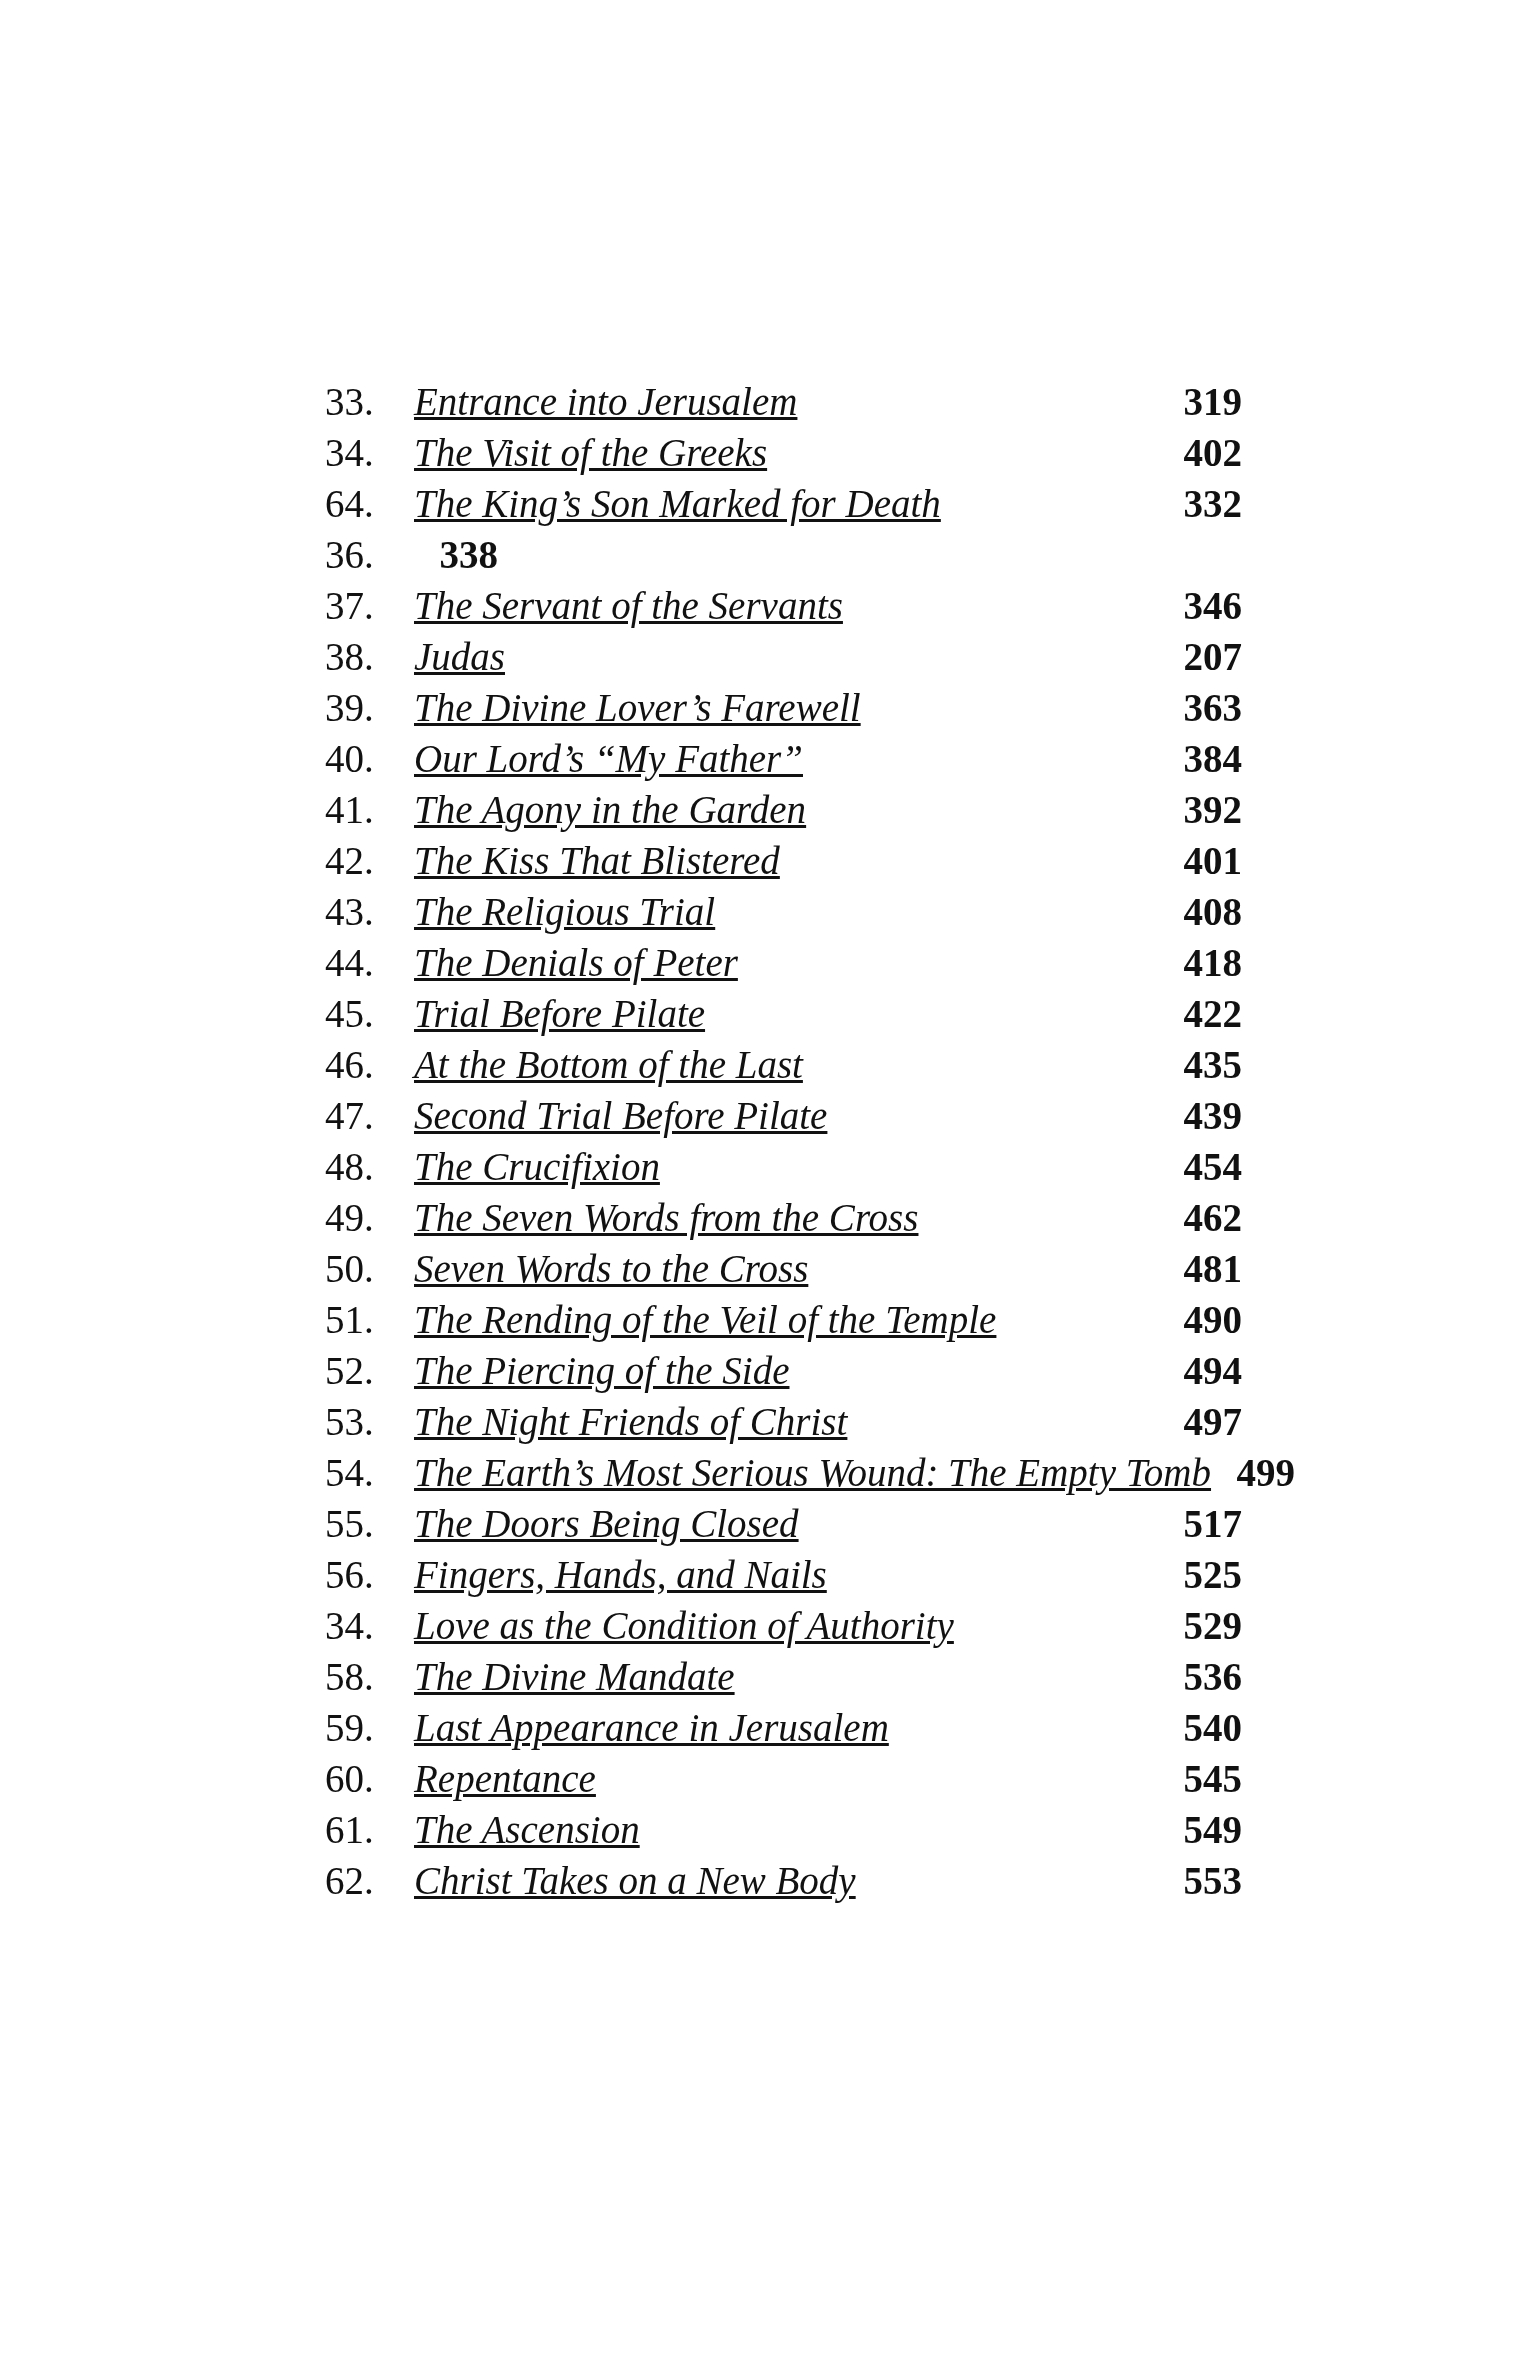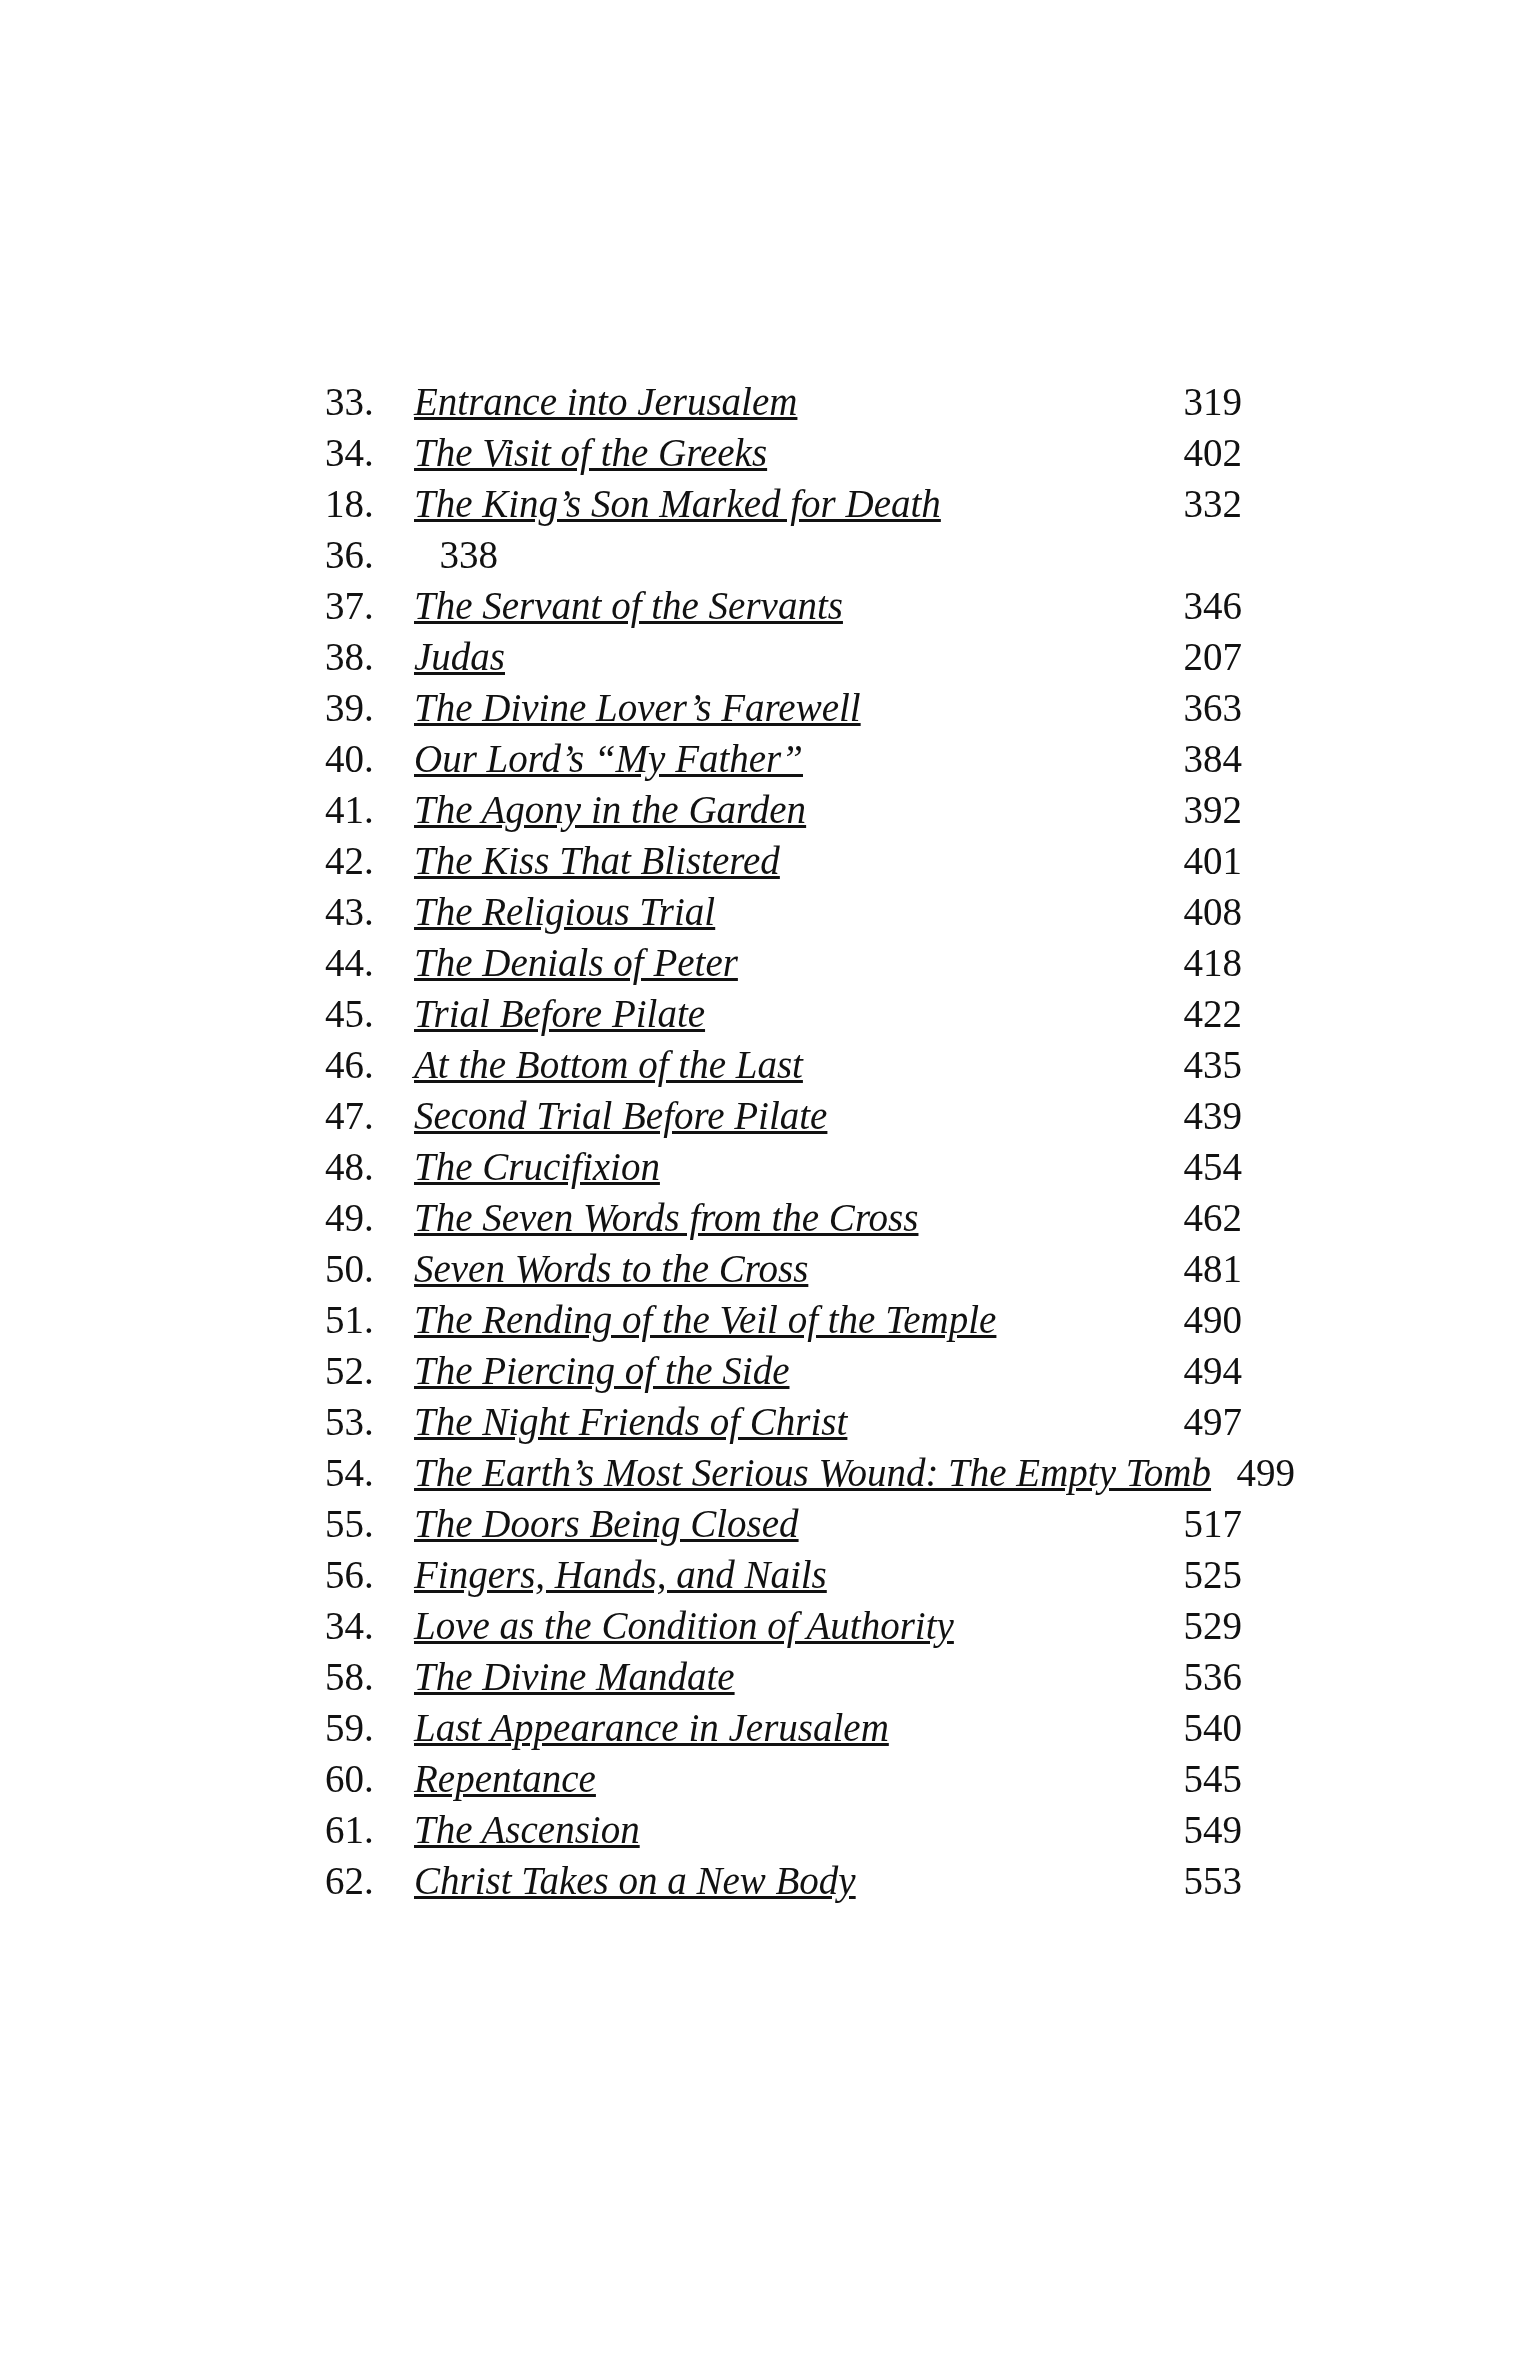--- a/index.html
+++ b/index.html
@@ -43,41 +43,42 @@
     font-style: italic;
     white-space: nowrap;
     overflow: visible;
     text-decoration: underline;
   }
   .page-num {
     width: 84px;
     flex-shrink: 0;
     text-align: right;
     font-style: normal;
+    font-weight: bold;
   }
 </style>
 </head>
 <body>
 
 <div class="book-page">
   <section class="toc" id="toc">
   <div class="toc-row">
     <span class="chapter-num">33.</span>
     <span class="chapter-title">Entrance into Jerusalem</span>
     <span class="page-num">319</span>
   </div>
 
   <div class="toc-row">
     <span class="chapter-num">34.</span>
     <span class="chapter-title">The Visit of the Greeks</span>
     <span class="page-num">402</span>
   </div>
 
   <div class="toc-row">
-    <span class="chapter-num">18.</span>
+    <span class="chapter-num">64.</span>
     <span class="chapter-title">The King’s Son Marked for Death</span>
     <span class="page-num">332</span>
   </div>
 
   <div class="toc-row">
     <span class="chapter-num">36.</span>
     <span class="page-num">338</span>
   </div>
 
   <div class="toc-row">

